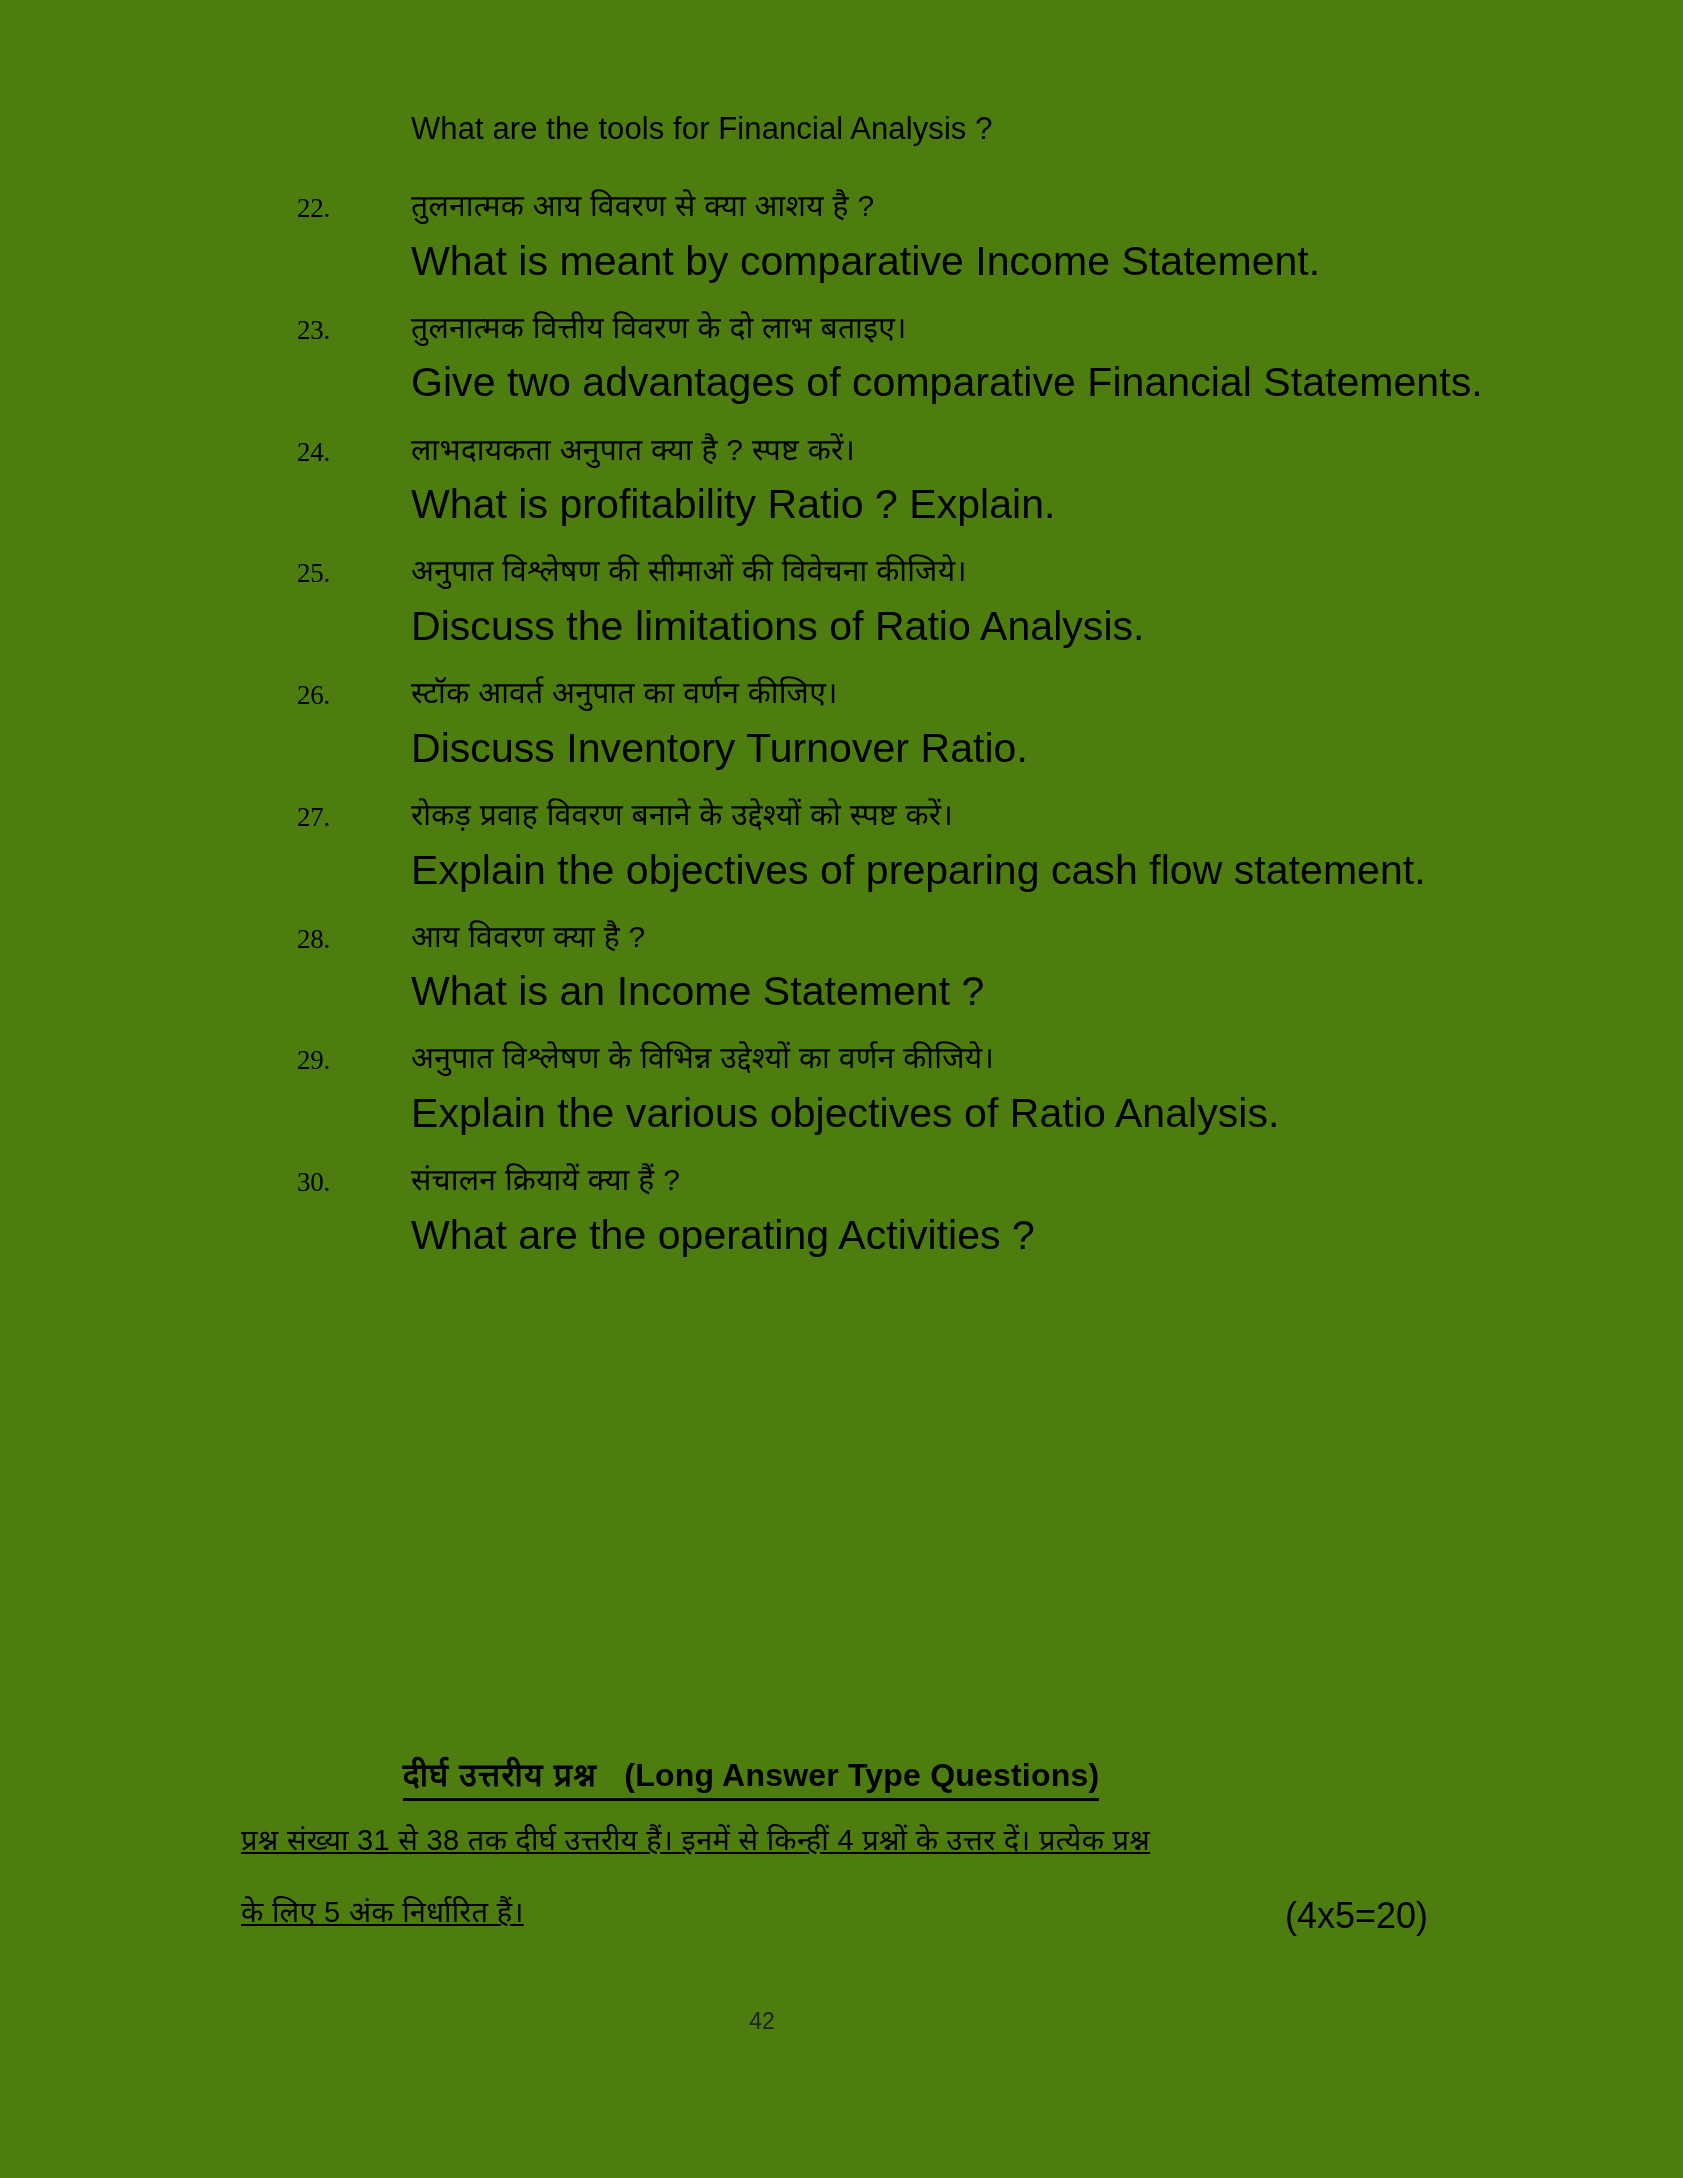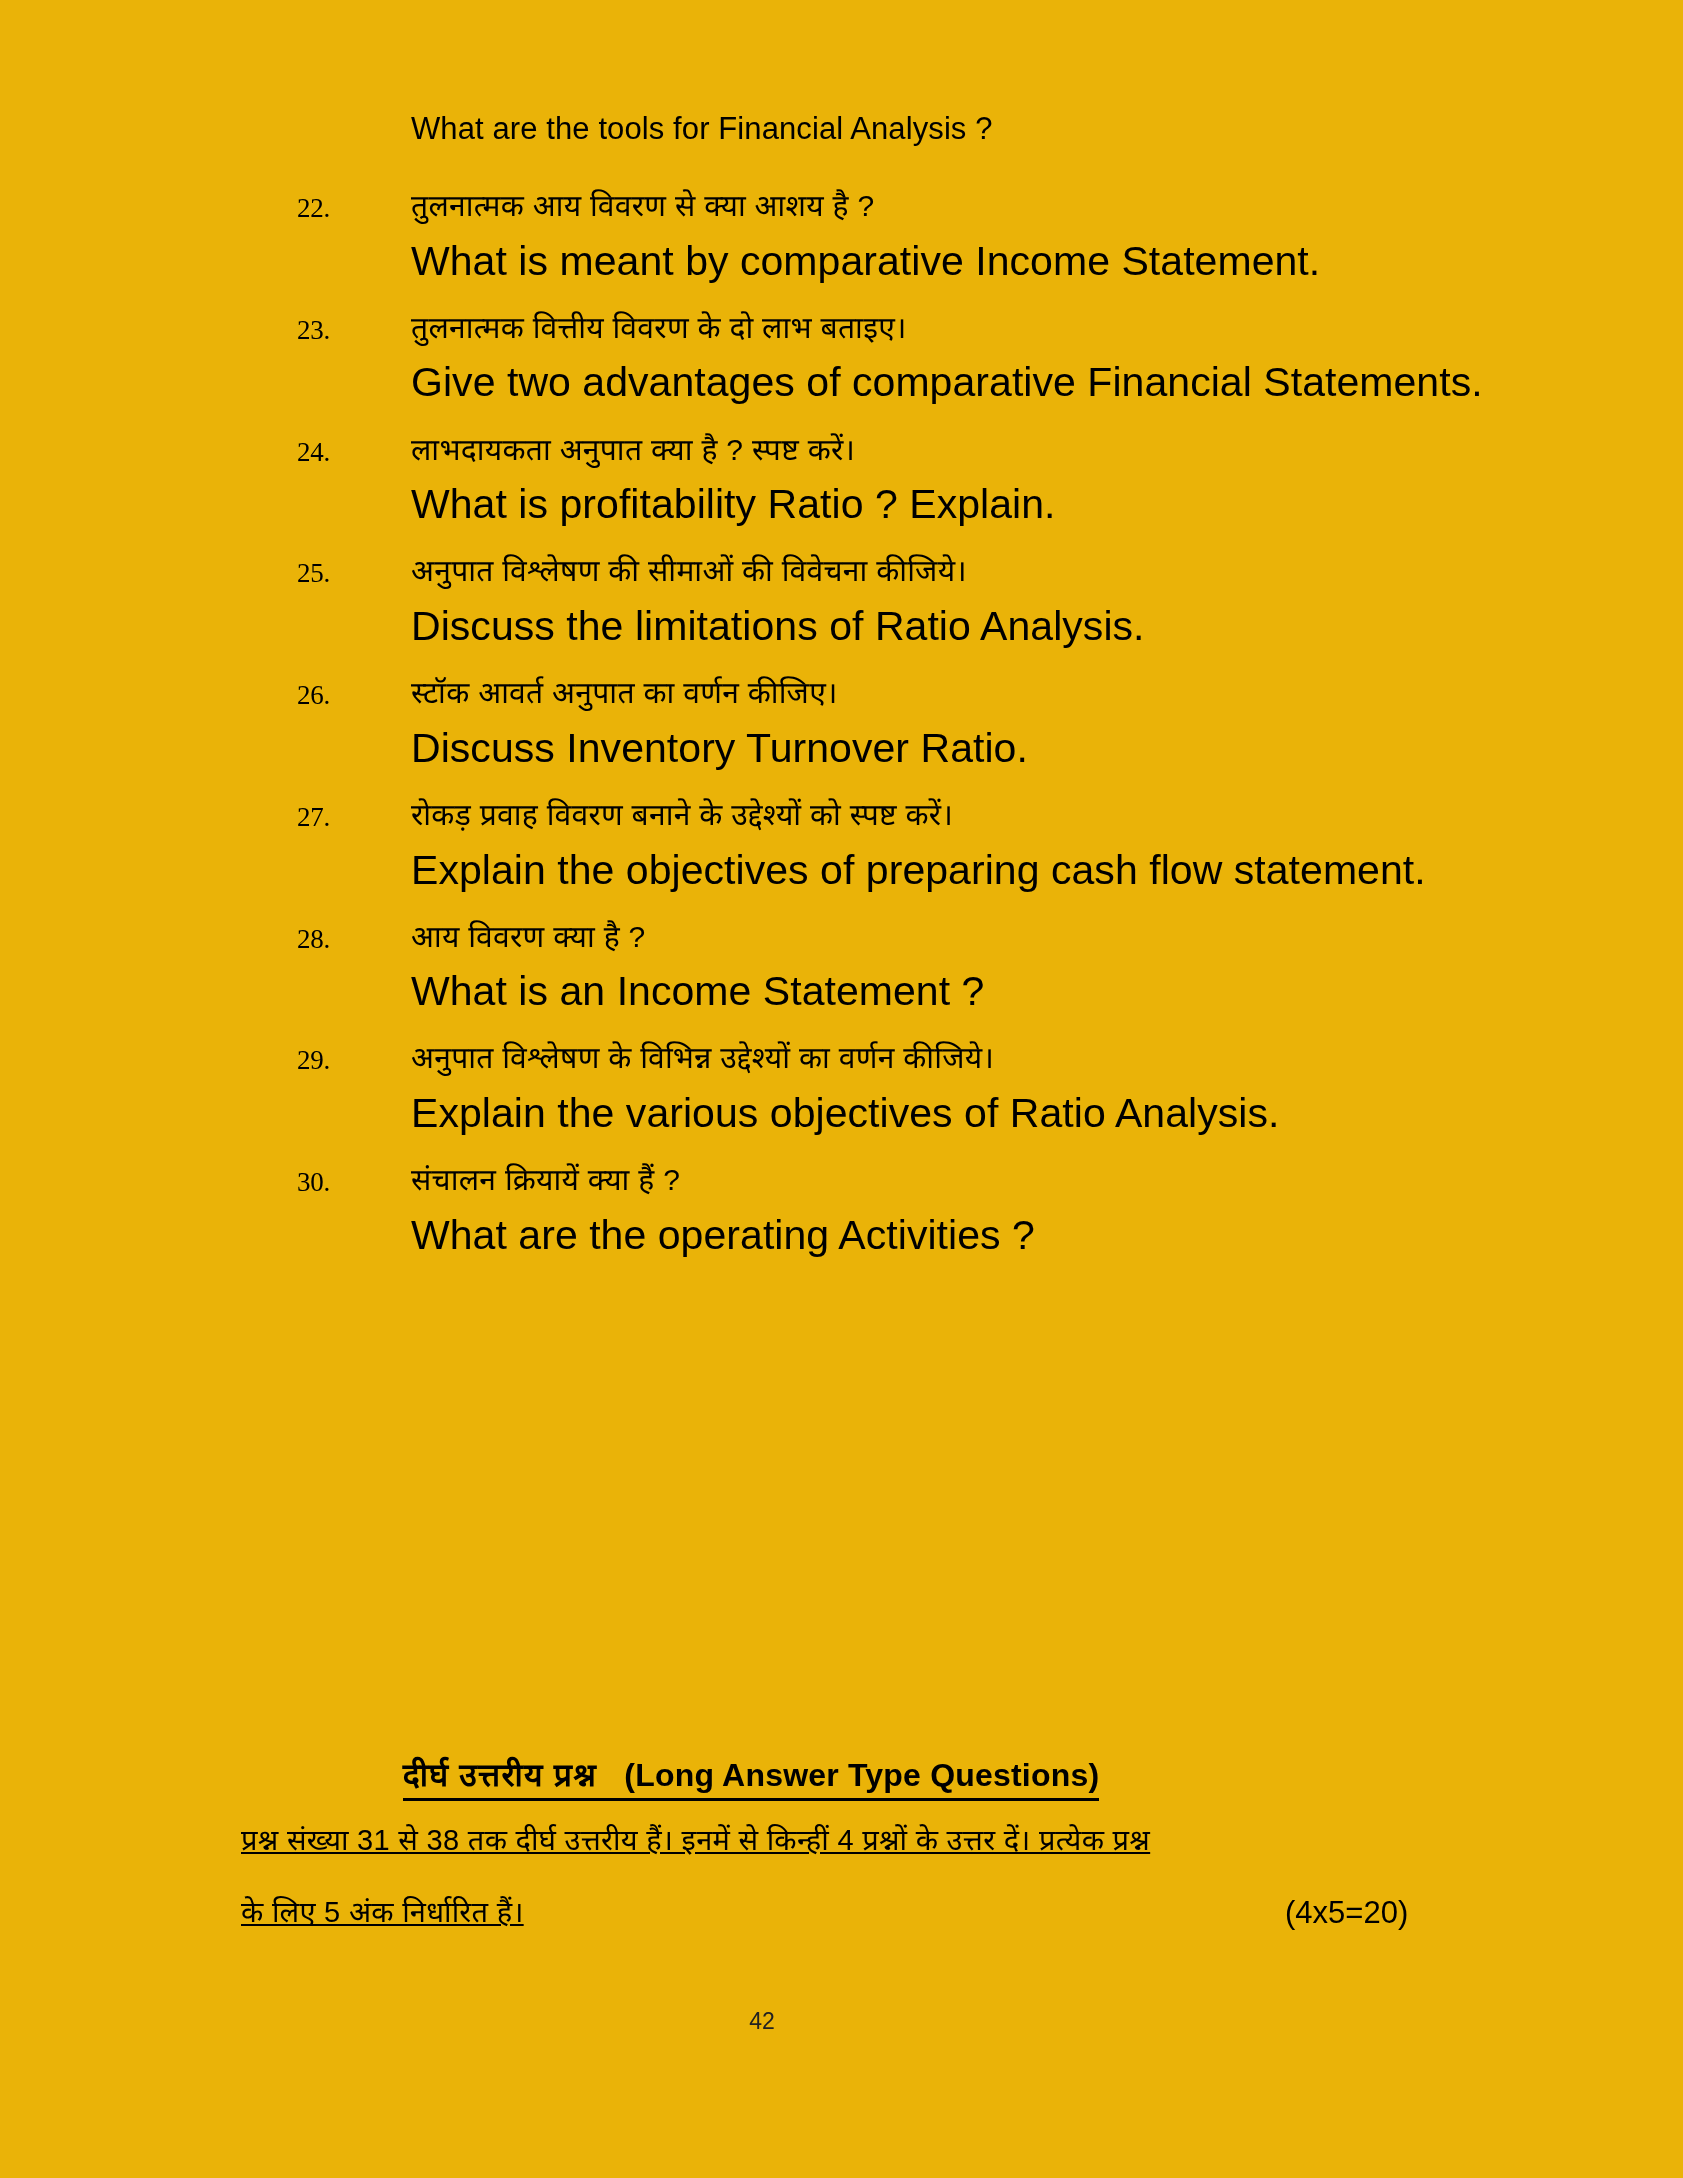--- a/index.html
+++ b/index.html
@@ -12,21 +12,21 @@
     height: 2178px;
     position: relative;
     font-family: "Liberation Sans", sans-serif;
     color: #000000;
     overflow: hidden;
   }
 
   .page {
     position: absolute;
     inset: 0;
-    background: #eab308;
+    background: #4d7c0f;
   }
 
   
   .orphan-line {
     position: absolute;
     left: 411px;
     top: 111px;
     font-size: 31px;
     letter-spacing: 0.1px;
     white-space: nowrap;
@@ -104,21 +104,21 @@
     position: relative;
     white-space: nowrap;
     letter-spacing: 0.3px;
     margin-bottom: 42px;
   }
   .marks {
     position: absolute;
     left: 1044px;
     top: 0;
     font-family: "Liberation Sans", sans-serif;
-    font-size: 31px;
+    font-size: 36px;
     letter-spacing: 0;
   }
 
   
   .page-number {
     position: absolute;
     left: 0;
     top: 2008px;
     width: 1524px;
     text-align: center;

